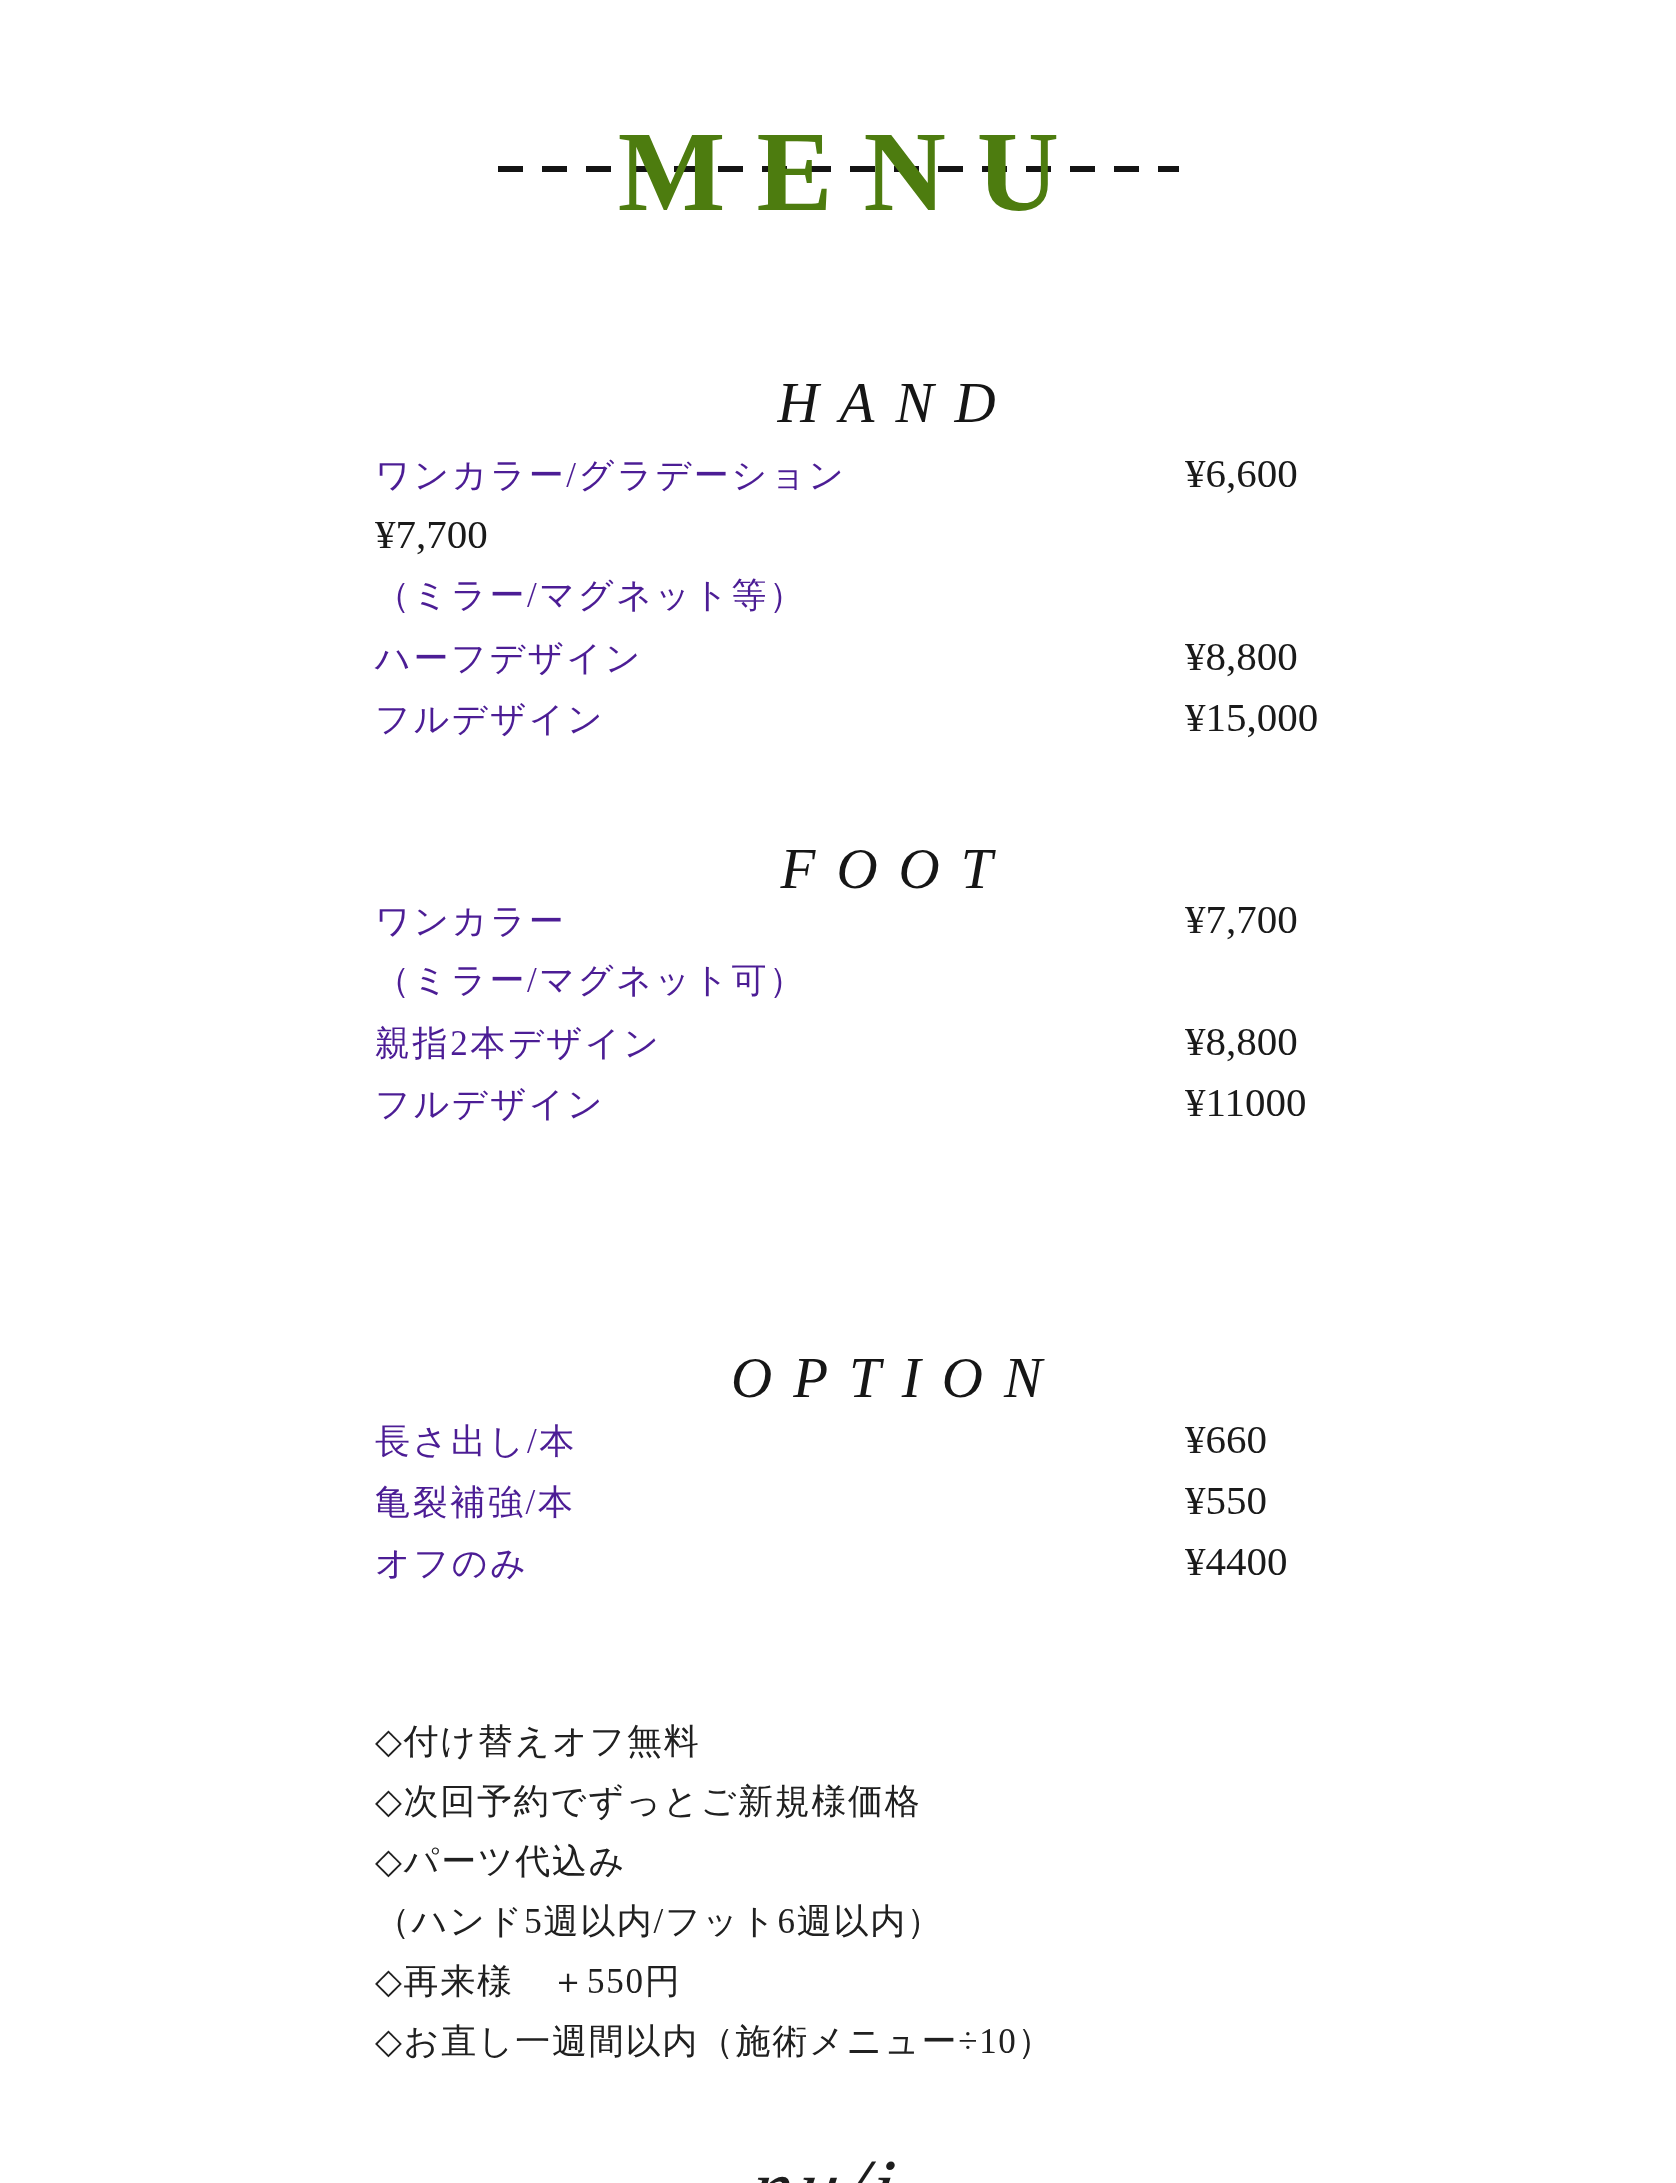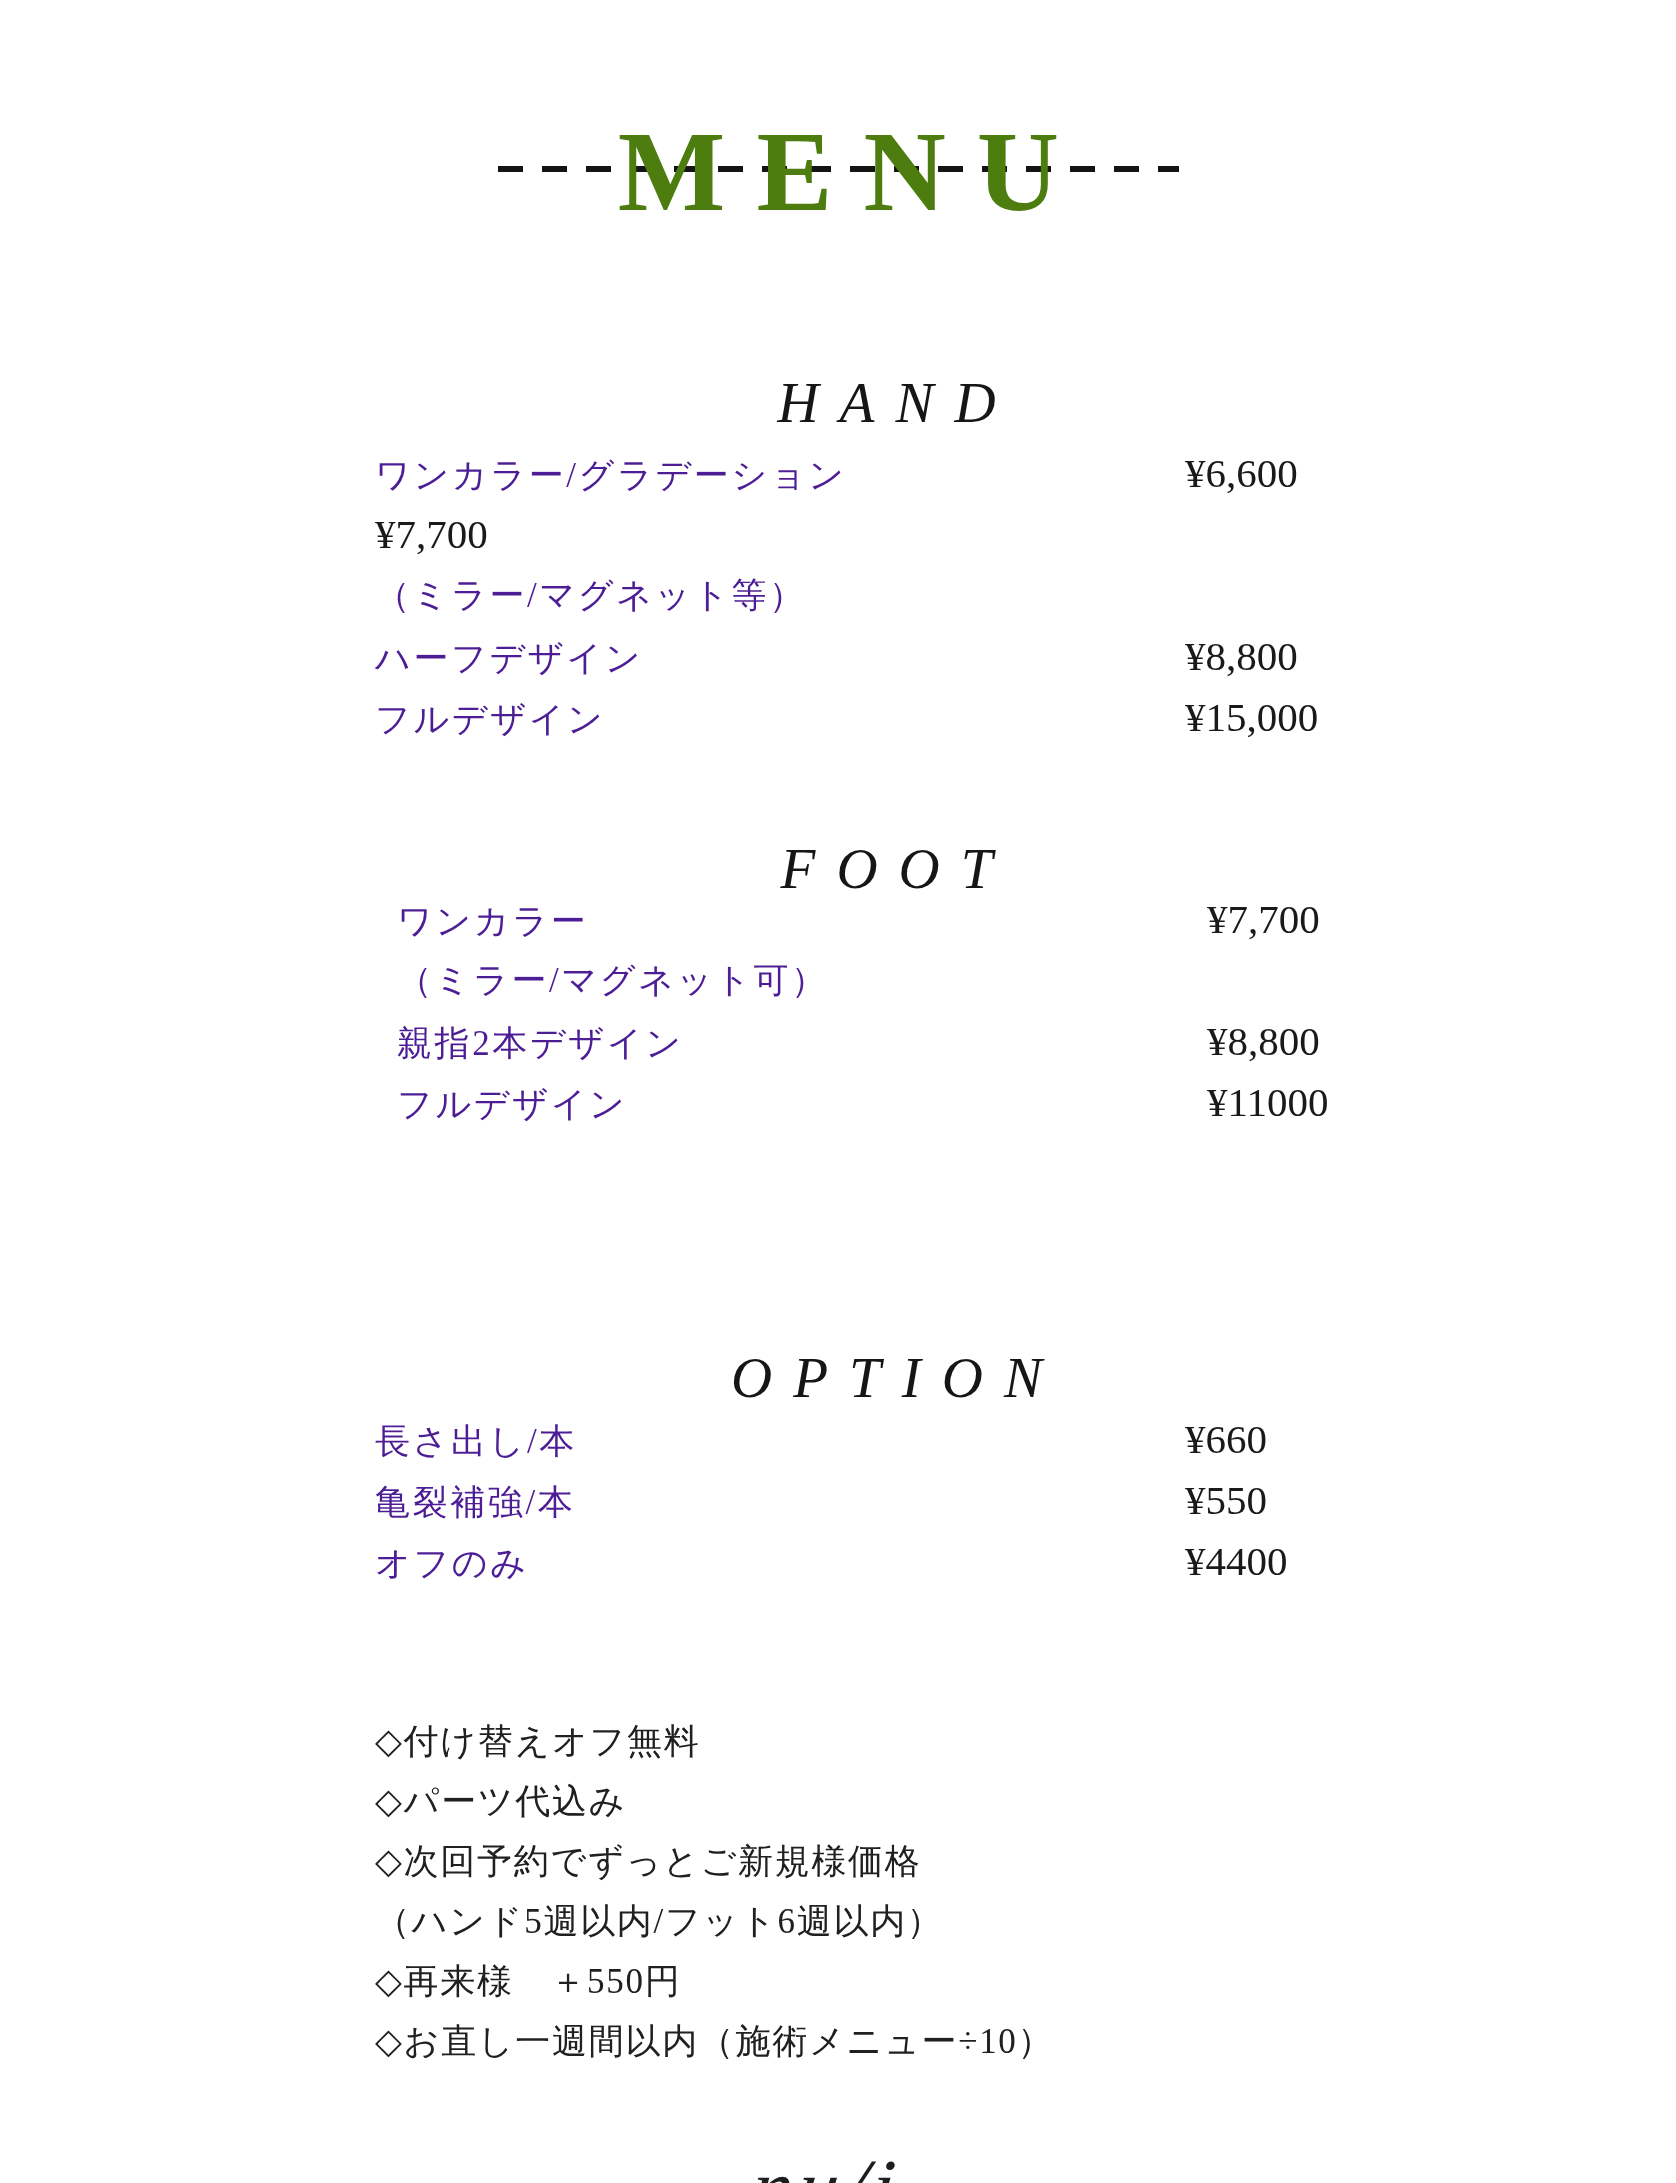--- a/index.html
+++ b/index.html
@@ -43,21 +43,21 @@
     letter-spacing: 21px; padding-left: 21px; box-sizing: border-box;
     color: #161616;
     margin-top: 35px;
   }
   #hand-header   { top: 328px; }
   #foot-header   { top: 794px; }
   #option-header { top: 1303px; }
 
   .rows { position: absolute; left: 0; width: 100%; }
   #hand-rows   { top: 443px; }
-  #foot-rows   { top: 889px; margin-left: 22px; }
+  #foot-rows   { top: 889px; }
   #option-rows { top: 1409px; }
 
   .row { display: flex; align-items: baseline; height: 61px; }
   .row .item {
     width: 810px; flex: none;
     font-size: 35px; line-height: 61px;
     letter-spacing: 2.6px;
     color: #4c1d95;
     white-space: nowrap;
   }
@@ -167,23 +167,23 @@
         <div class="row">
           <span class="item">オフのみ</span>
           <span class="price">¥4400</span>
         </div>
       </div>
 
     <div class="notes">
 
         <div class="note-line">◇付け替えオフ無料</div>
 
+        <div class="note-line">◇次回予約でずっとご新規様価格</div>
+
         <div class="note-line">◇パーツ代込み</div>
-
-        <div class="note-line">◇次回予約でずっとご新規様価格</div>
 
         <div class="note-line">（ハンド5週以内/フット6週以内）</div>
 
         <div class="note-line">◇再来様　＋550円</div>
 
         <div class="note-line">◇お直し一週間以内（施術メニュー÷10）</div>
       </div>
 
   </div>
 

